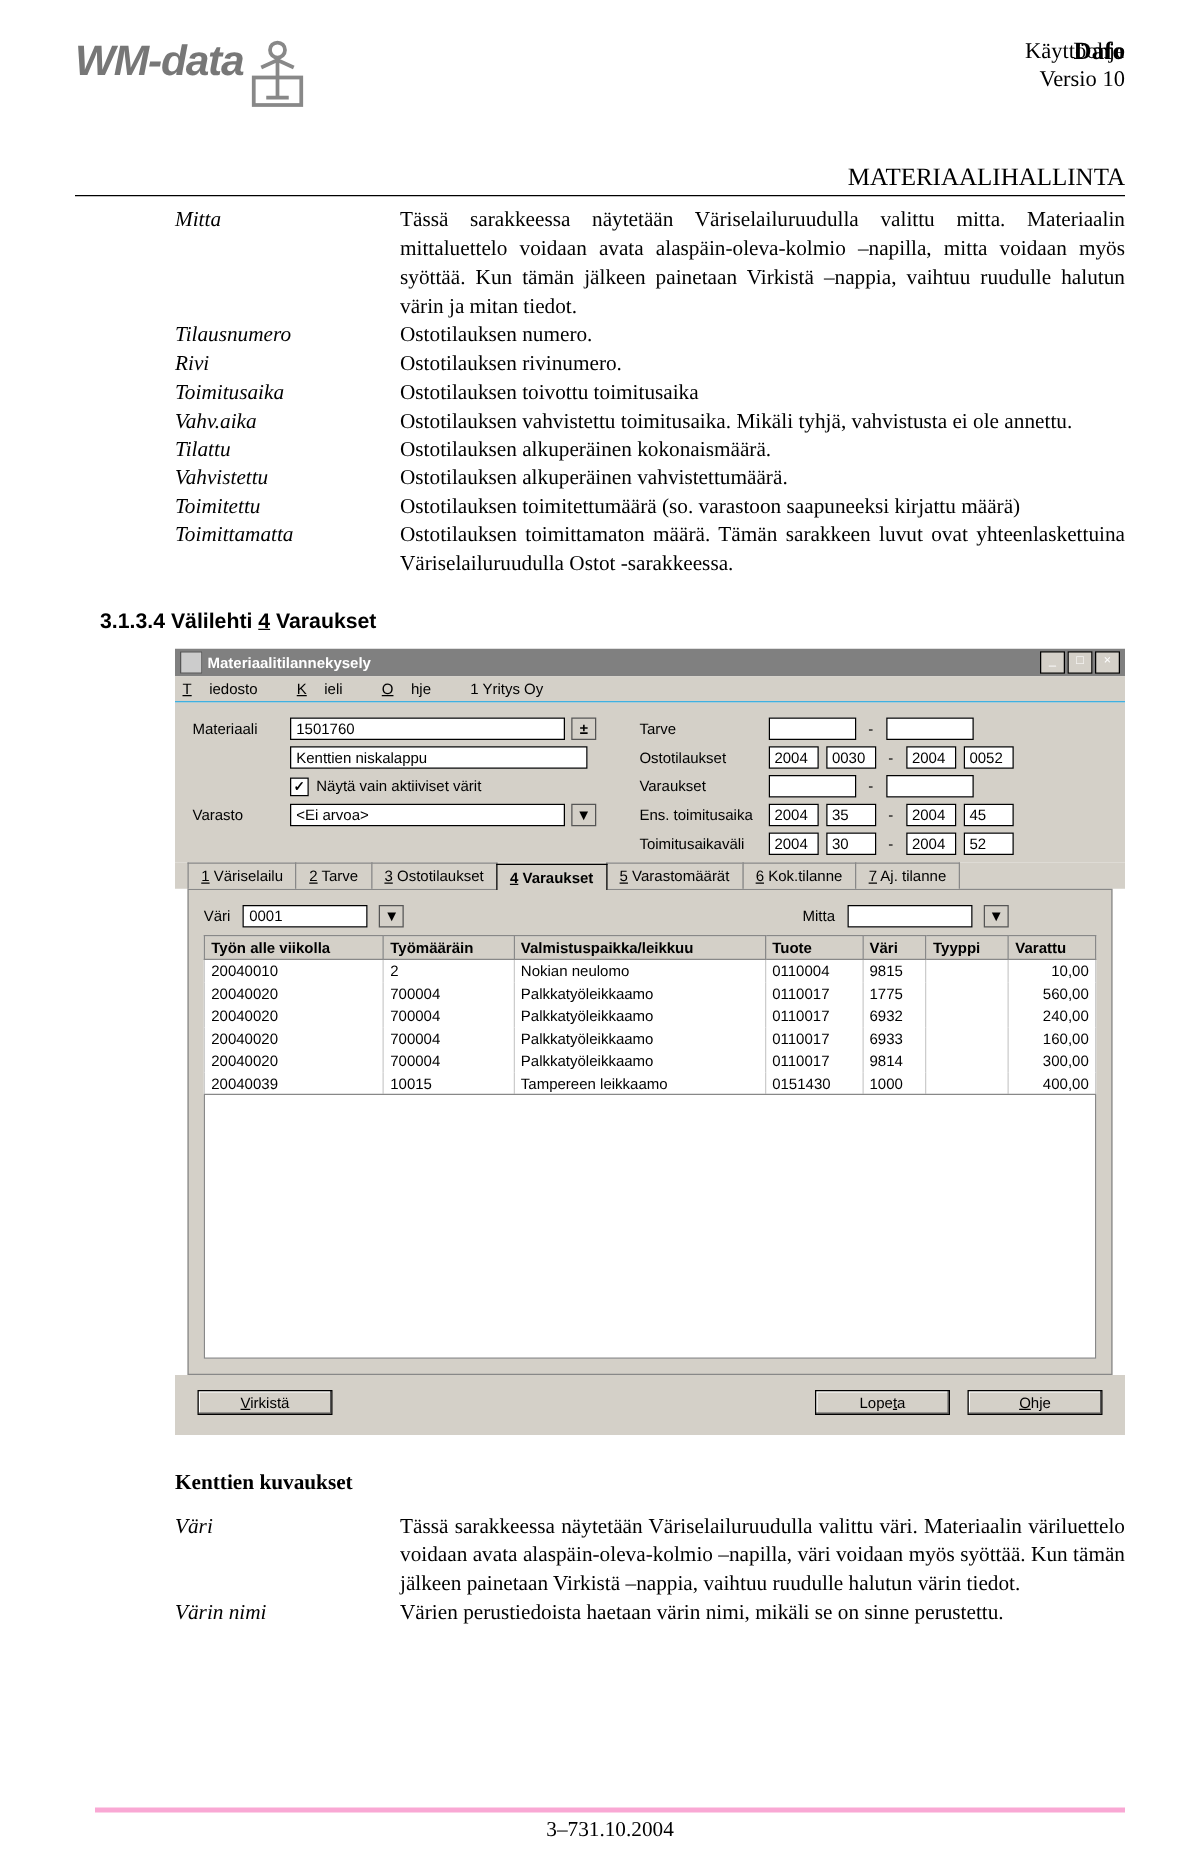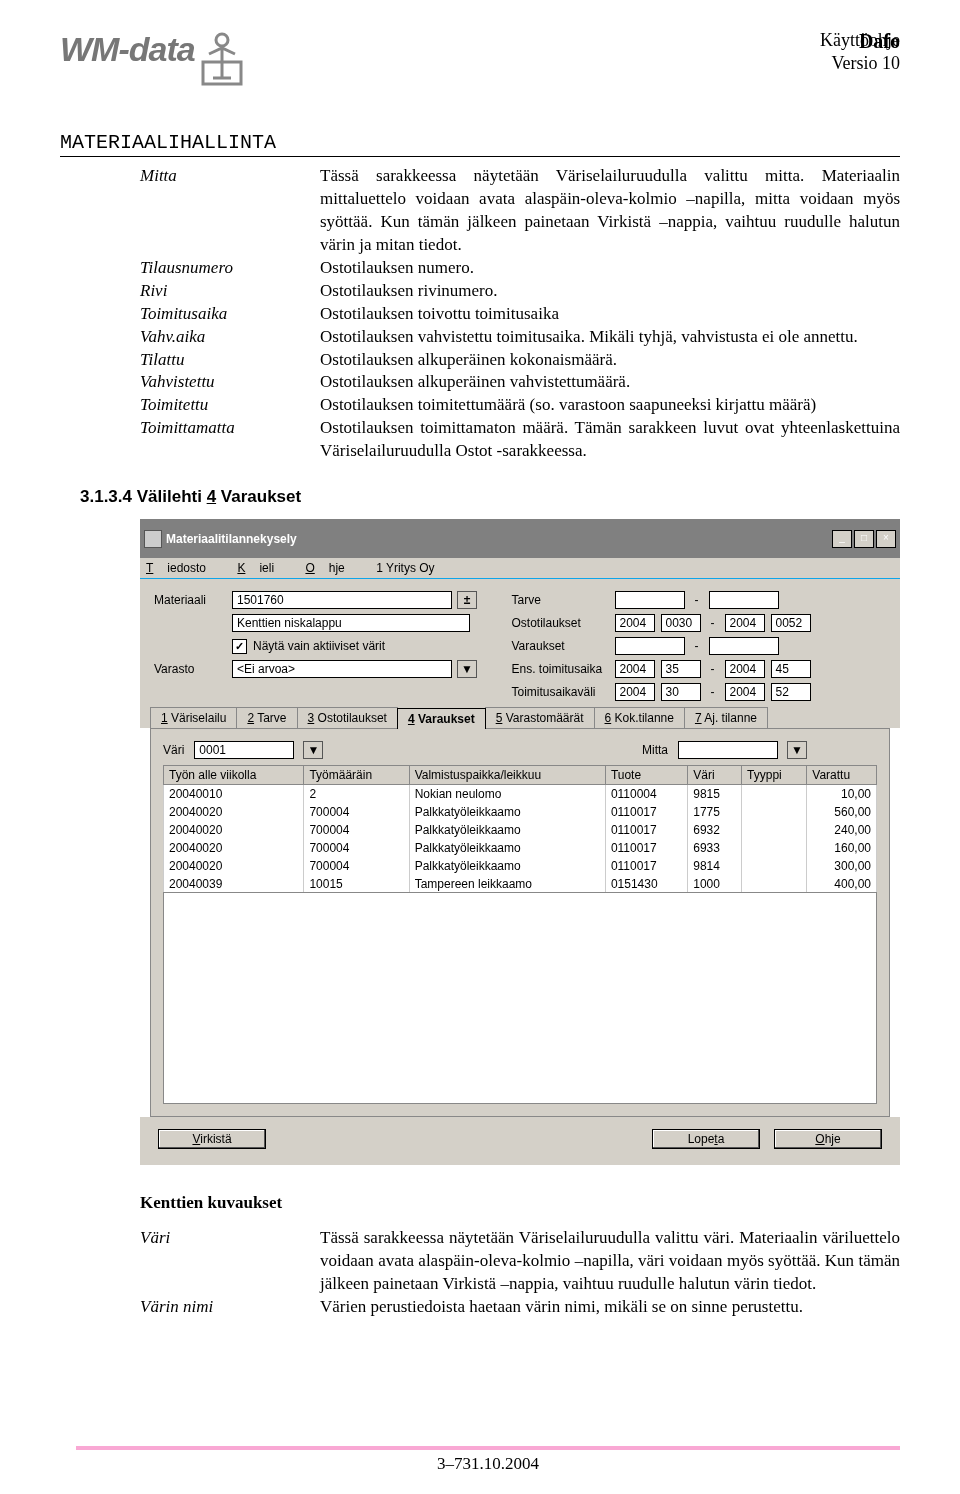--- a/index.html
+++ b/index.html
@@ -48,24 +48,23 @@
     font-size: 20px;
   }
   .center-title .line1 { font-weight: bold; }
   .center-title .line2 { font-size: 18px; }
   .right-title {
     position: absolute;
     right: 0; top: 0;
     font-size: 18px;
   }
   .section-title {
-    text-align: left;
+    text-align: right;
     font-size: 20px;
     margin-top: 6px;
-    font-family: Liberation Mono, monospace;
   }
   hr.header-rule {
     border: none;
     border-top: 1px solid #000;
     margin: 2px 0 8px 0;
   }
   
   .defs {
     display: grid;
     grid-template-columns: 180px 1fr;
@@ -89,21 +88,21 @@
     width: 760px;
     font-family: "MS Sans Serif", Tahoma, Arial, sans-serif;
     font-size: 12px;
     color: #000;
   }
   .titlebar {
     background: #808080;
     color: #fff;
     display: flex;
     align-items: center;
-    height: 39px;
+    height: 22px;
     padding: 0 4px;
   }
   .titlebar .ticon {
     width: 16px; height: 16px;
     background: #ccc;
     margin-right: 4px;
     display:inline-block;
     border: 1px solid #555;
   }
   .titlebar .ttext { font-weight: bold; flex:1; }
@@ -207,21 +206,21 @@
     width:100%;
     border-collapse:collapse;
     background:#fff;
     font-size:12px;
   }
   table.data th {
     background:#d4d0c8;
     border:1px solid #888;
     padding:2px 5px;
     text-align:left;
-    font-weight:normal;
+    font-weight:bold;
   }
   table.data td {
     border-left:1px solid #ccc;
     border-right:1px solid #ccc;
     padding:1px 5px;
     height:16px;
   }
   table.data td.num { text-align:right; }
   .blank-area {
     background:#fff;

